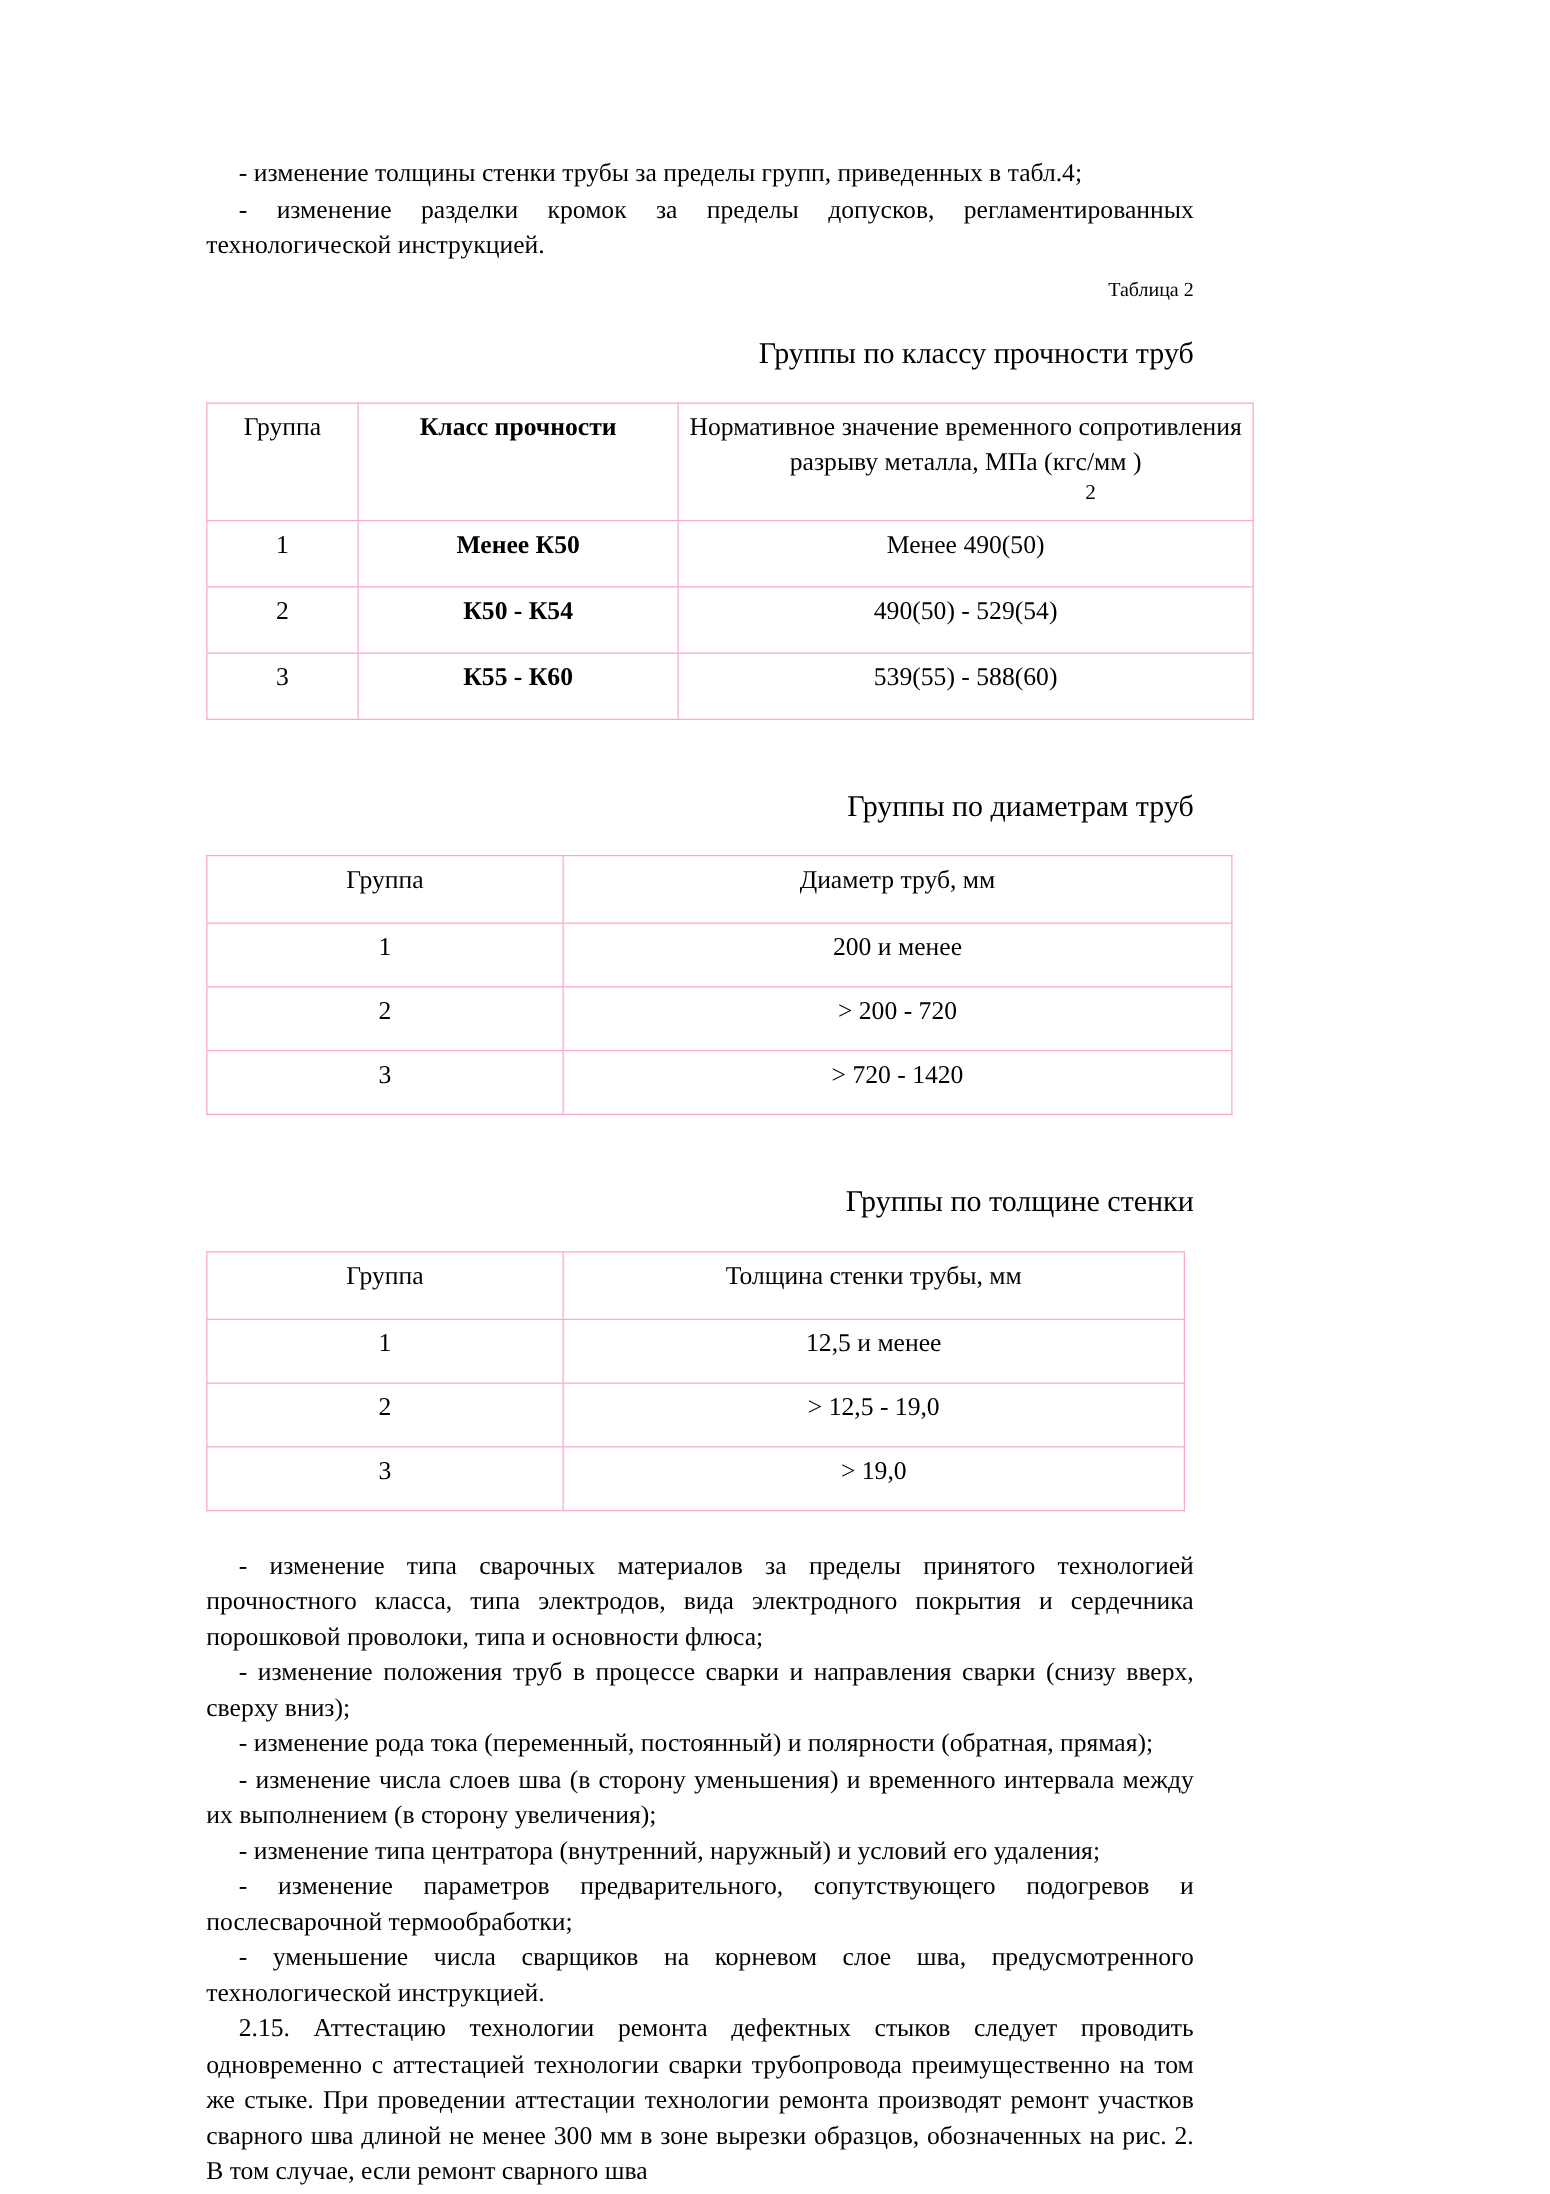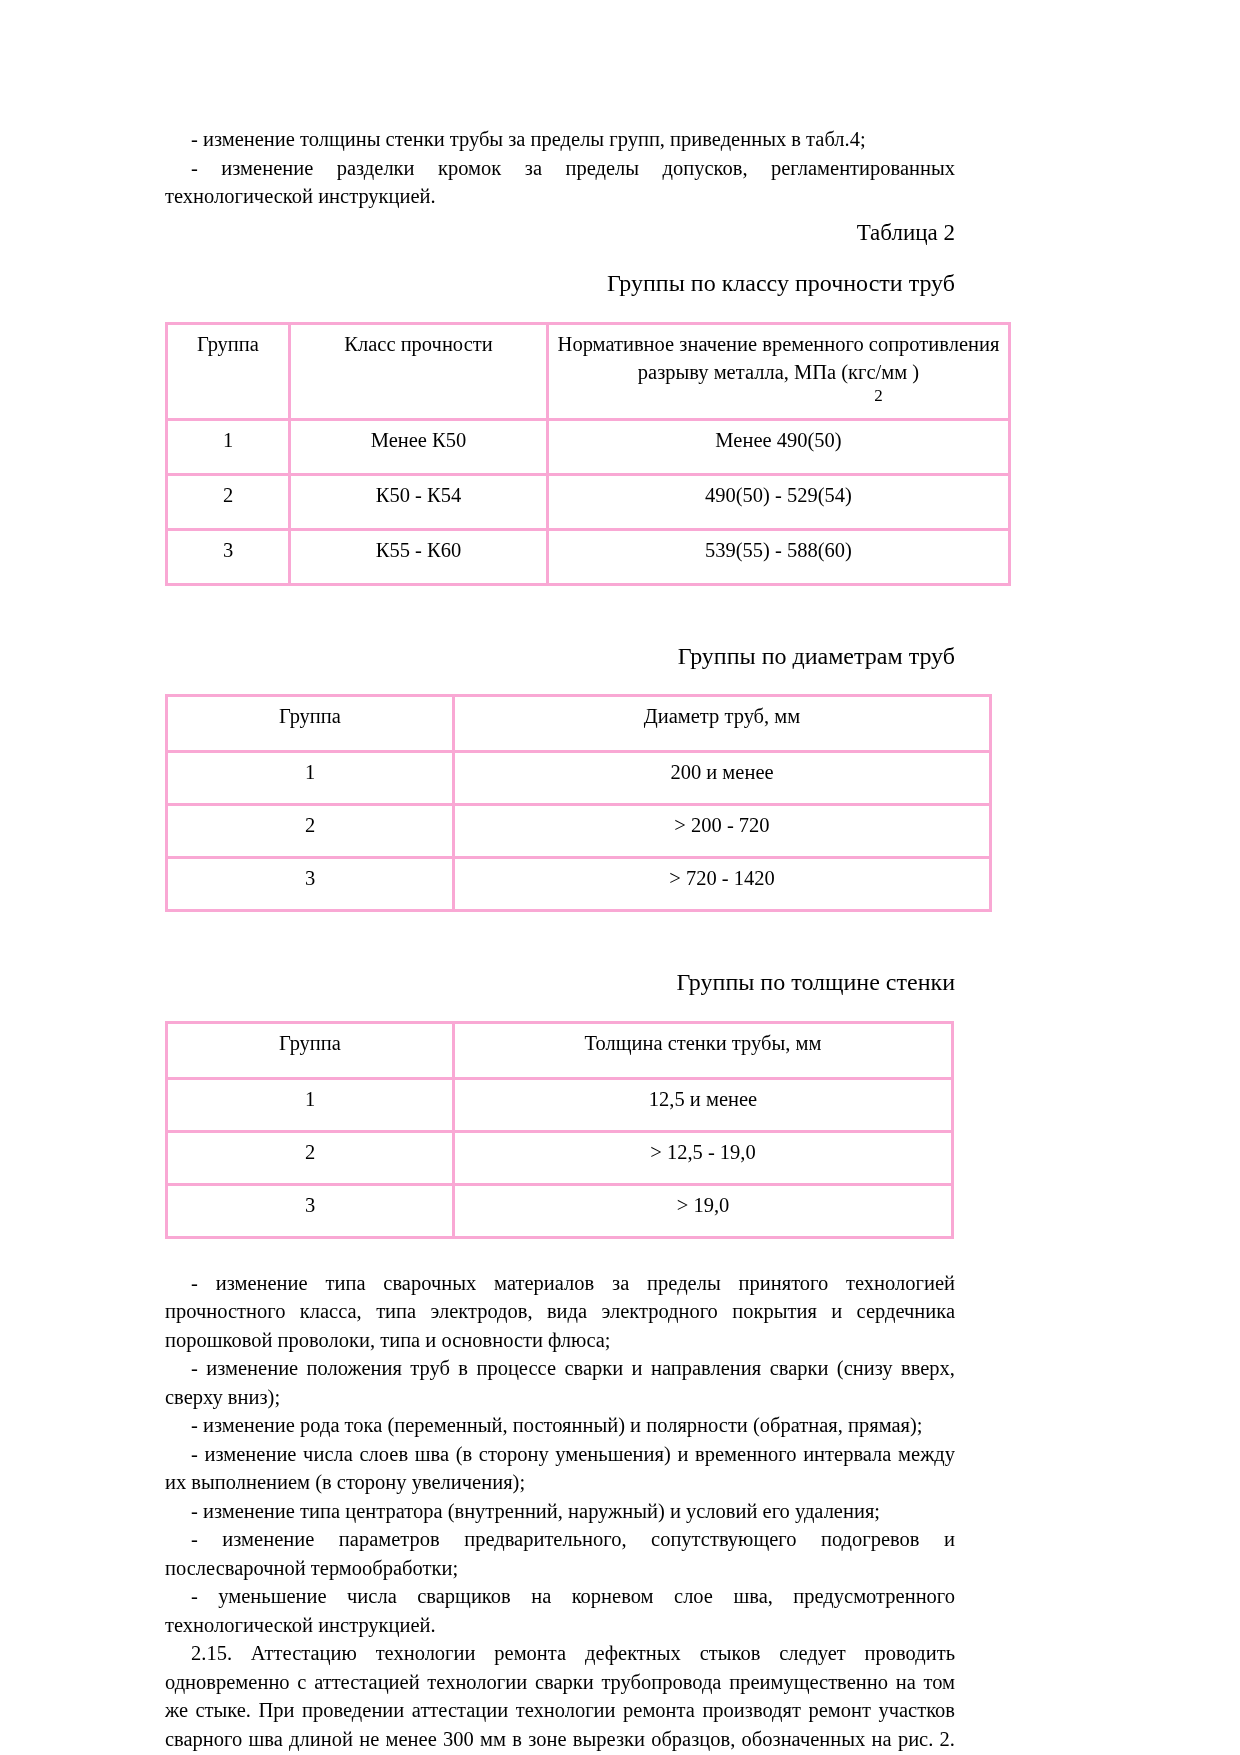--- a/index.html
+++ b/index.html
@@ -33,21 +33,21 @@
     font-size: 20.5px;
     line-height: 28.5px;
     text-align: justify;
     text-indent: 26px;
     text-justify: inter-word;
     hyphens: none;
   }
 
   .right-label {
     margin: 0;
-    font-size: 23px;
+    font-size: 16px;
     line-height: 28.5px;
     text-align: right;
   }
 
   h3.tbl-title {
     margin: 0;
     font-size: 24px;
     line-height: 28.5px;
     font-weight: normal;
     text-align: right;
@@ -60,29 +60,29 @@
   .spacer-34 { height: 34px; }
 
   
   table.doc-table {
     border-collapse: collapse;
     font-size: 20.5px;
     line-height: 28px;
     table-layout: fixed;
   }
   table.doc-table td {
-    border: 3px solid #f9a8d4;
+    border: 1px solid #f9a8d4;
     text-align: center;
     vertical-align: top;
     padding: 5px 8px 0 8px;
   }
   
   #table-strength-class { width: 786px; margin-left: 0px; }
   #table-strength-class .c1 { width: 104px; }
-  #table-strength-class .c2 { width: 239px; }
+  #table-strength-class .c2 { width: 239px; font-weight: bold; }
   #table-strength-class .c3 { width: 443px; }
   #table-strength-class tr.head td { height: 88px; }
   #table-strength-class tr.body td { height: 47px; }
 
   .hdr-multiline { line-height: 28px; }
   .sup-line {
     display: block;
     text-align: center;
     font-size: 17px;
     line-height: 20px;

